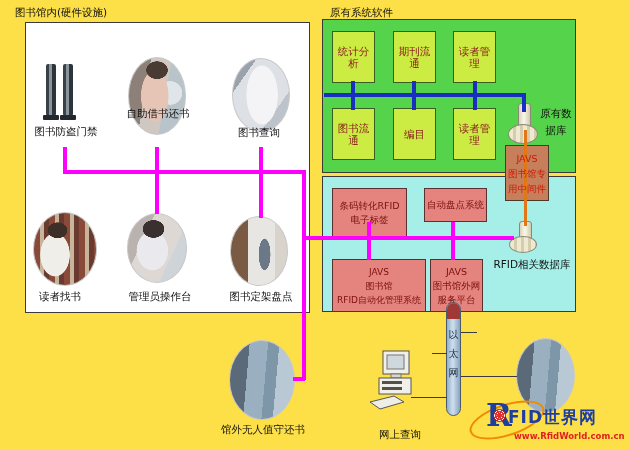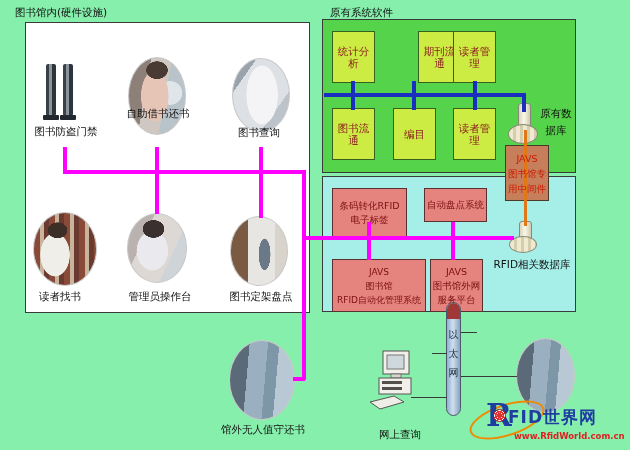--- a/index.html
+++ b/index.html
@@ -1,17 +1,17 @@
 <!DOCTYPE html>
 <html><head>
 <meta charset="utf-8">
 <style>
   html,body{margin:0;padding:0;}
   body{font-family:"DejaVu Sans",sans-serif;background:#fff;}
-  .stage{position:relative;width:630px;height:450px;background:#86efac;overflow:hidden;}
+  .stage{position:relative;width:630px;height:450px;background:#fde047;overflow:hidden;}
   .stage *{box-sizing:border-box;}
 
   .title{position:absolute;font-size:10.5px;color:#111;white-space:nowrap;}
 
   .frame{position:absolute;border:1px solid #3a3a3a;}
   .left-box{left:25px;top:22px;width:285px;height:291px;background:#fff;}
   .green-box{left:322px;top:19px;width:254px;height:154px;background:#55D34A;}
   .cyan-box{left:322px;top:176px;width:254px;height:136px;background:#A6EFE8;}
 
   .module{position:absolute;width:43px;height:52px;background:#CDEC43;border:1px solid #356020;
@@ -86,21 +86,21 @@
 <div class="stage">
 
   <div class="frame left-box"></div>
   <div class="frame green-box"></div>
   <div class="frame cyan-box"></div>
 
   <div class="title" style="left:15px;top:6px;">图书馆内(硬件设施)</div>
   <div class="title" style="left:330px;top:6px;">原有系统软件</div>
 
   <div class="module" style="left:332px;top:31px;">统计分析</div>
-  <div class="module" style="left:393px;top:31px;margin-left:25px;">期刊流通</div>
+  <div class="module" style="left:393px;top:31px;">期刊流通</div>
   <div class="module" style="left:453px;top:31px;">读者管理</div>
   <div class="module" style="left:332px;top:108px;">图书流通</div>
   <div class="module" style="left:393px;top:108px;">编目</div>
   <div class="module" style="left:453px;top:108px;">读者管理</div>
 
   <div class="salmon" style="left:332px;top:188px;width:75px;height:50px;">
     <span>条码转化RFID</span>
     <span>电子标签</span>
   </div>
   <div class="salmon" style="left:424px;top:188px;width:63px;height:34px;">

